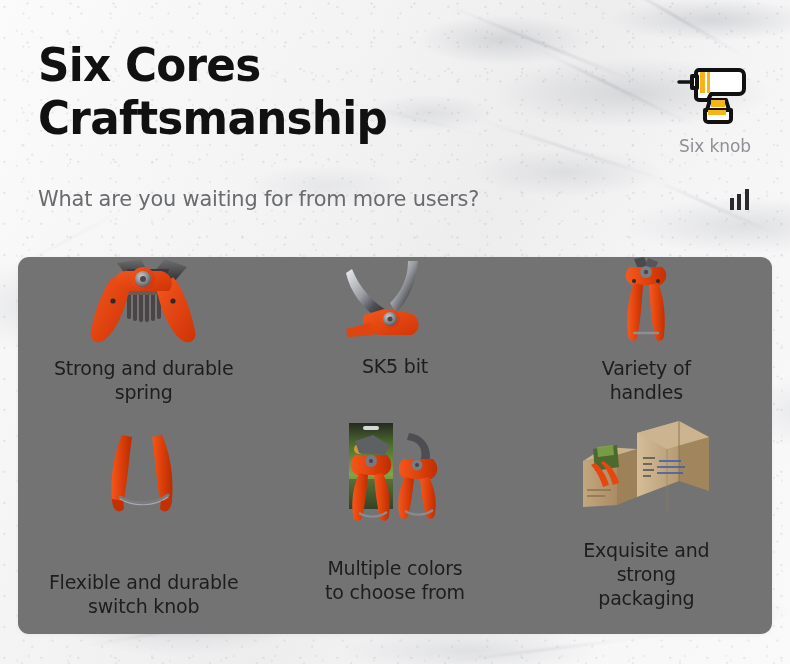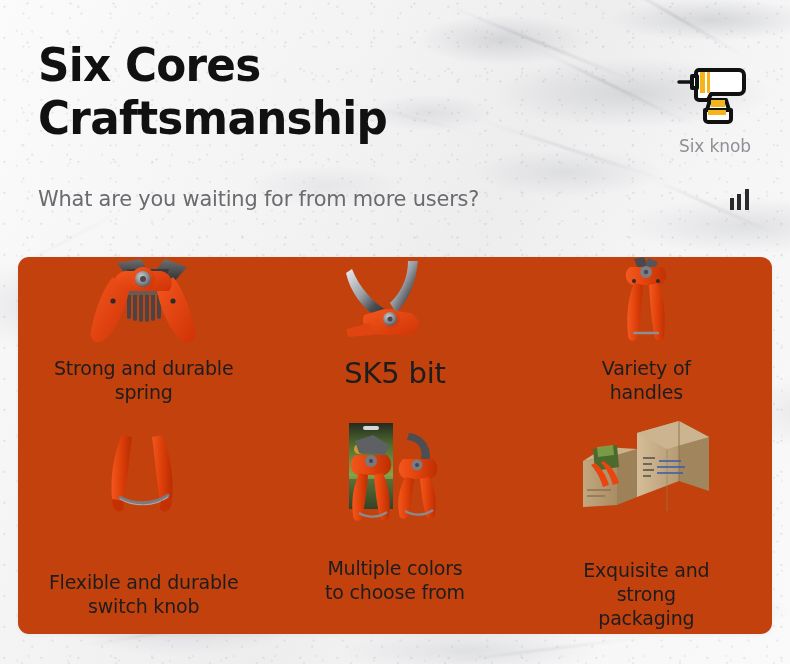--- a/index.html
+++ b/index.html
@@ -146,21 +146,21 @@
   .bars-mark i:nth-child(2) { left: 7px;  height: 16px; }
   .bars-mark i:nth-child(3) { left: 15px; height: 21px; }
 
   
   .card {
     position: absolute;
     left: 18px;
     top: 257px;
     width: 754px;
     height: 377px;
-    background: #c2410c;
+    background: #737373;
     border-radius: 11px;
     box-shadow: 0 1px 5px rgba(0,0,0,0.045);
     overflow: hidden;
   }
   .grid {
     position: absolute;
     inset: 0;
     display: grid;
     grid-template-columns: 1fr 1fr 1fr;
     grid-template-rows: 160px 217px;
@@ -186,33 +186,33 @@
     text-align: center;
     white-space: pre-line;
     letter-spacing: -0.2px;
   }
 
   
   .cell-a .cell-media { height: 92px; }
   .cell-a .cell-label { margin-top: 8px; }
 
   .cell-b .cell-media { height: 84px; }
-  .cell-b .cell-label { margin-top: 14px; font-size: 29px; }
+  .cell-b .cell-label { margin-top: 14px; font-size: 19px; }
 
   .cell-c .cell-media { height: 88px; }
   .cell-c .cell-label { margin-top: 12px; }
 
   .cell-d .cell-media { height: 110px; align-items: flex-start; padding-top: 18px; }
   .cell-d .cell-label { margin-top: 26px; }
 
   .cell-e .cell-media { height: 120px; align-items: flex-start; padding-top: 2px; }
   .cell-e .cell-label { margin-top: 18px; }
 
   .cell-f .cell-media { height: 120px; align-items: flex-start; padding-top: 2px; }
-  .cell-f .cell-label { margin-top: 20px; }
+  .cell-f .cell-label { }
 
   .photo { display: block; }
 </style>
 </head>
 <body>
 
 <div class="page">
 
   <div class="bg-marble">
     <div class="bg-vein v1"></div>

